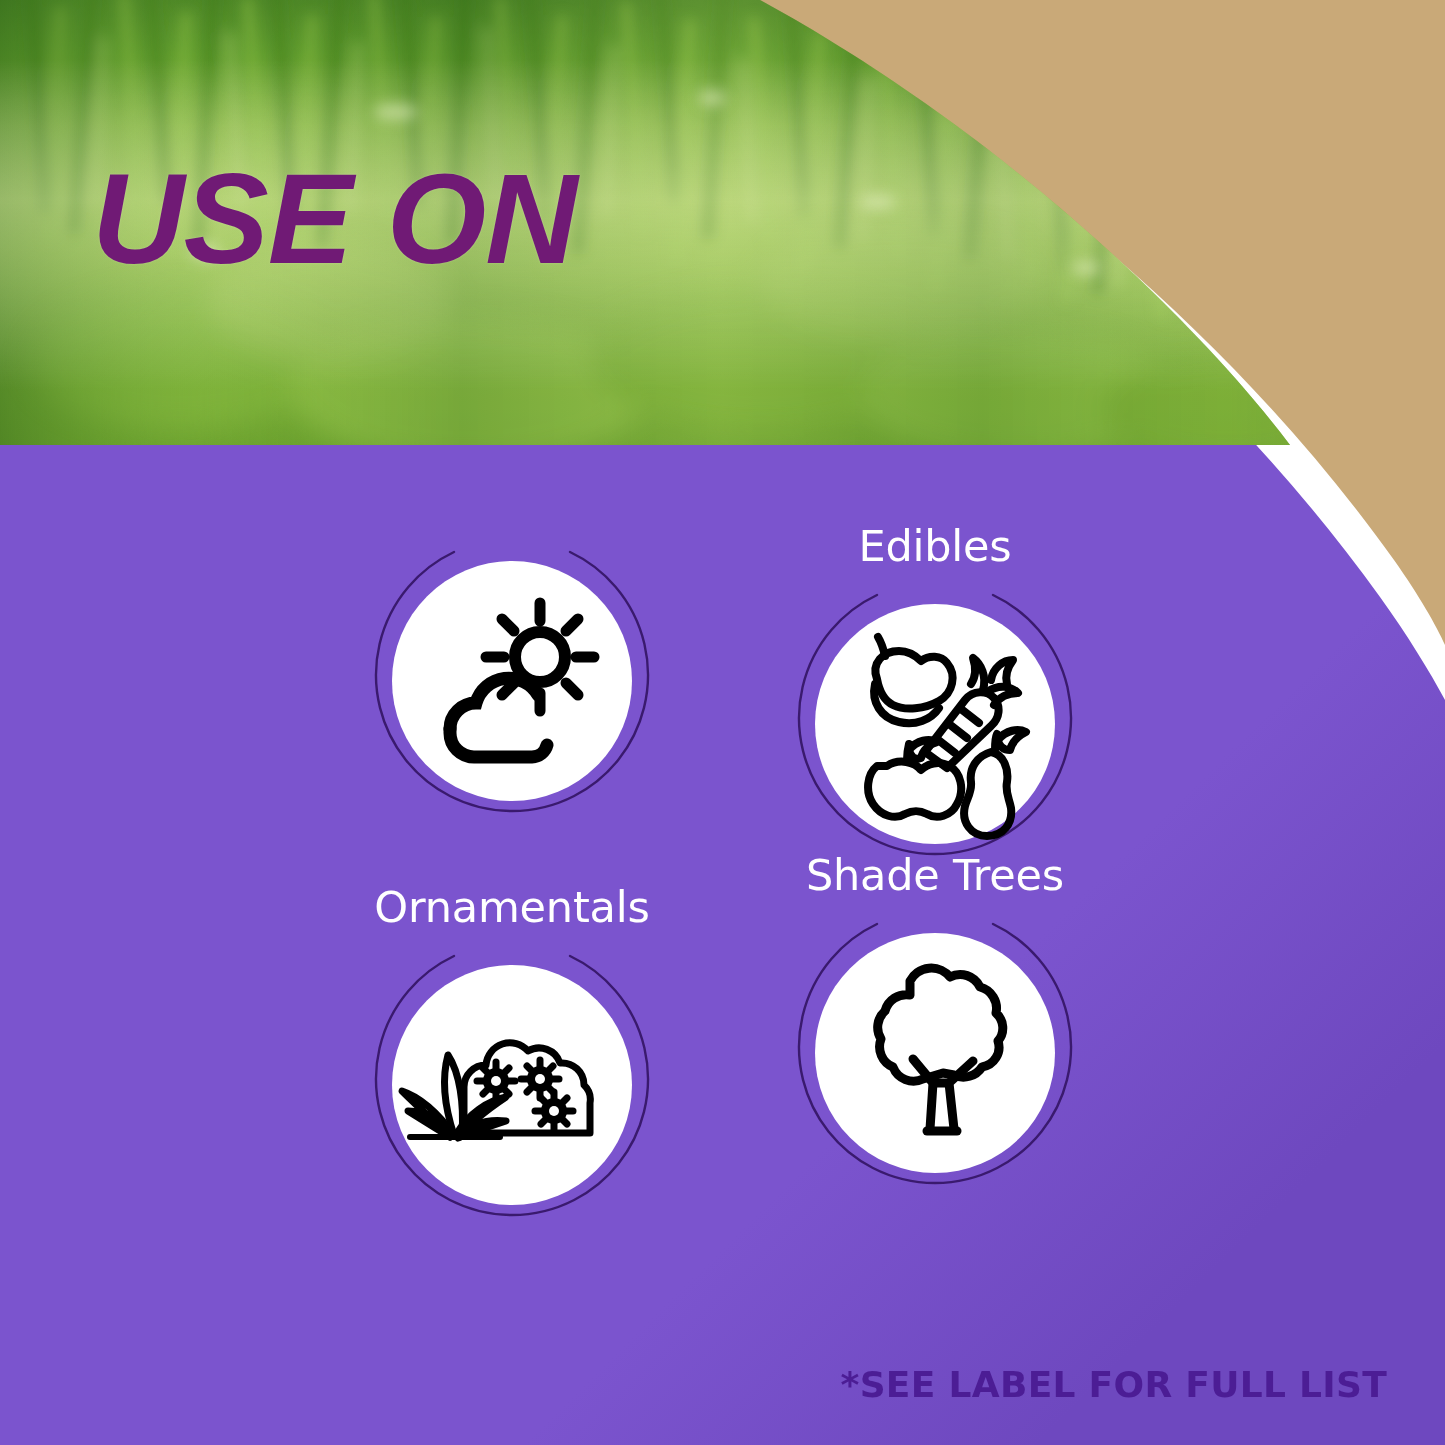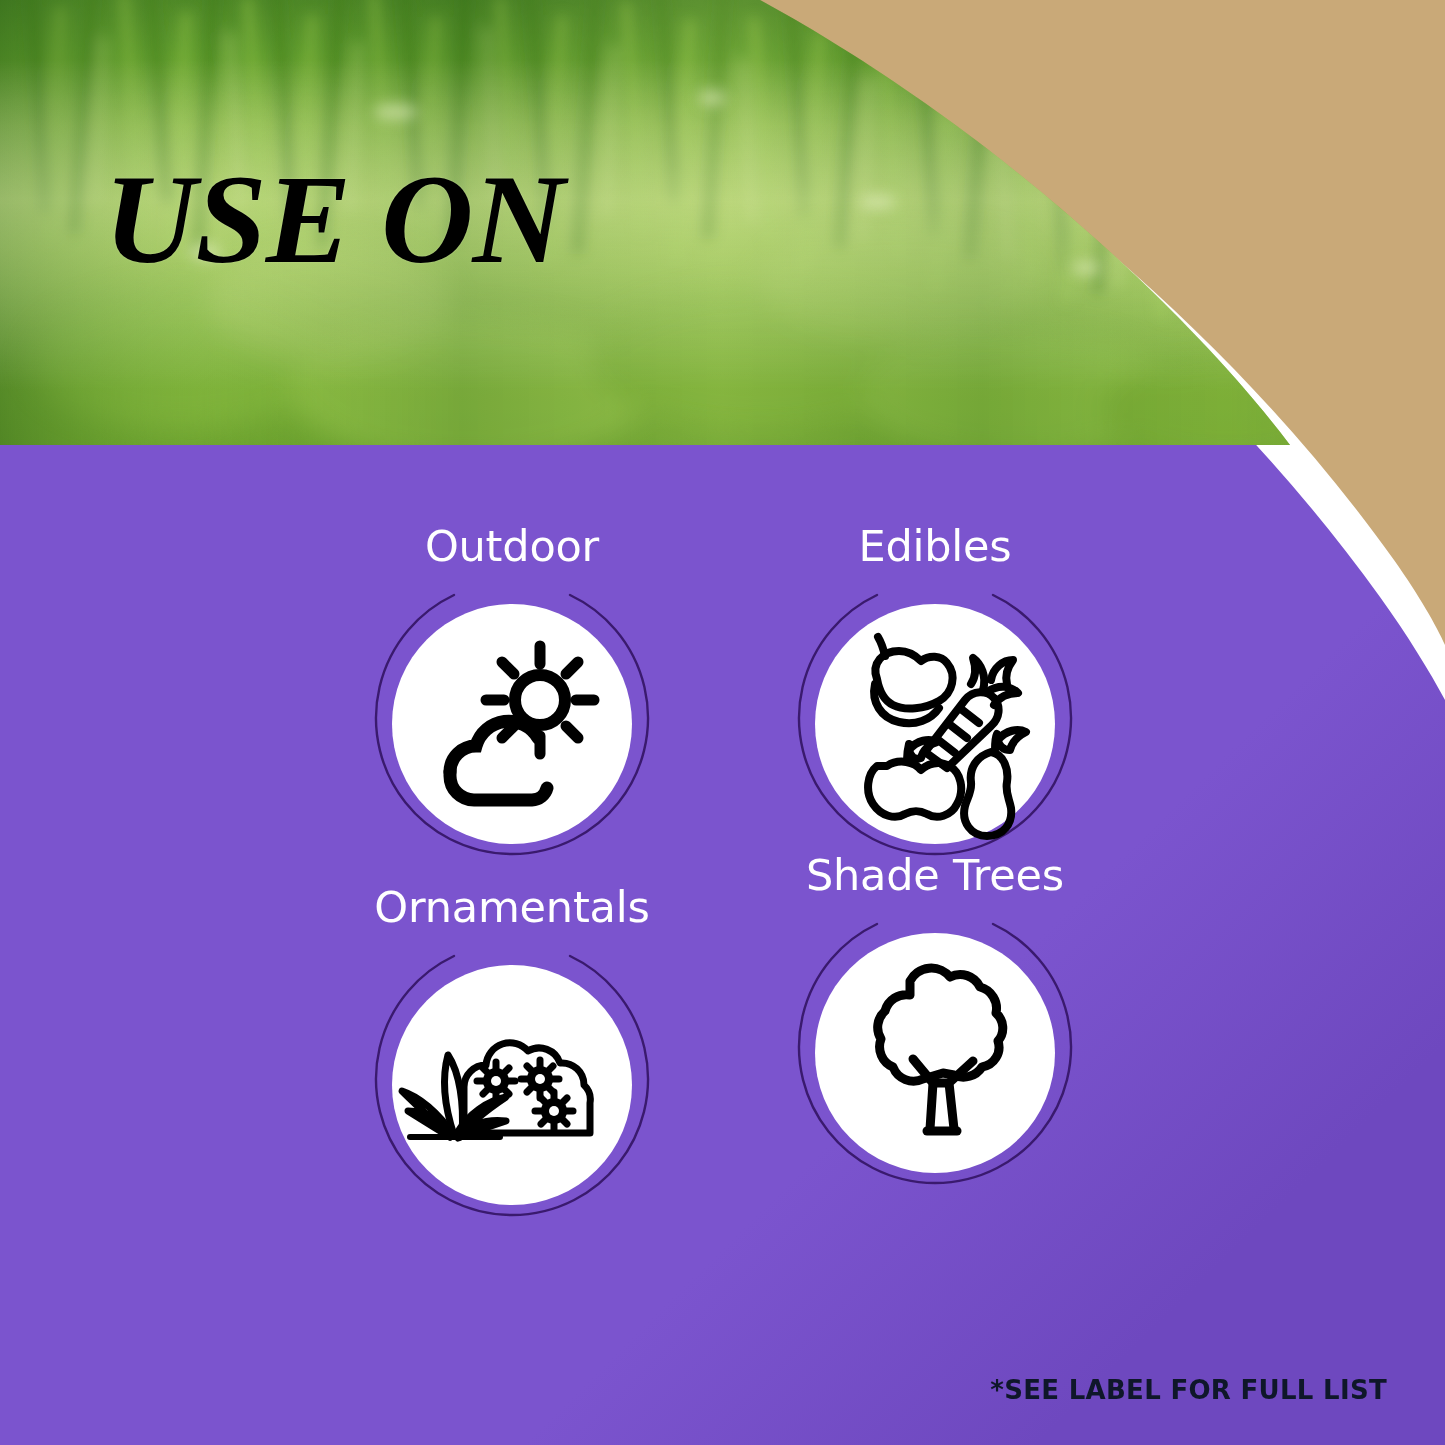--- a/index.html
+++ b/index.html
@@ -14,28 +14,28 @@
     width:1445px;height:1445px;
     overflow:hidden;
     background:#c9a978;
   }
   .layer{position:absolute;top:0;left:0;width:1445px;height:1445px;}
   svg.layer{display:block;}
 
   
   #use-on-title{
     position:absolute;
-    left:104px; top:155px;
-    font-family:Liberation Serif, serif;
+    left:92px; top:155px;
+    font-family:Liberation Sans, sans-serif;
     font-weight:700;
     font-style:italic;
     font-size:128px;
     line-height:1;
     letter-spacing:-1px;
-    color:#000000;
+    color:#701a75;
     white-space:nowrap;
     z-index:6;
     text-shadow:0 0 2px rgba(255,255,255,.25);
   }
 
   
   #icon-grid{
     position:absolute;
     left:0; top:0; width:1445px; height:1445px;
     z-index:7;
@@ -79,24 +79,24 @@
   #cell-edibles     {left:785px;  top:525px;}
   #cell-ornamentals {left:362px;  top:886px;}
   #cell-shadetrees  {left:785px;  top:854px;}
 
   
   #footnote{
     position:absolute;
     right:58px; bottom:42px;
     font-family:"DejaVu Sans", sans-serif;
     font-weight:700;
-    font-size:26px;
+    font-size:36px;
     line-height:1;
     letter-spacing:.3px;
-    color:#0f172a;
+    color:#4c1d95;
     white-space:nowrap;
     z-index:8;
   }
 </style>
 </head>
 <body>
 
 <div id="stage">
 
   <svg class="layer" viewBox="0 0 1445 1445">
@@ -239,21 +239,20 @@
         <ellipse cx="1086" cy="268" rx="14" ry="7"></ellipse>
       </g>
     </g>
   </svg>
 
   <div id="use-on-title">USE ON</div>
 
   <div id="icon-grid">
 
     <div class="icon-cell" id="cell-outdoor">
-      <div class="cell-label">Outdoor</div>
       <div class="badge">
         <svg class="ring" viewBox="0 0 284 284">
           <path d="M 84 13 A 136 136 0 1 0 200 13" fill="none" stroke="#3a1a6e" stroke-width="2.4" stroke-linecap="round"></path>
         </svg>
         <div class="disc"></div>
         <svg class="glyph" viewBox="0 0 240 240">
           <g stroke="#000000" stroke-width="11" stroke-linecap="round" fill="none">
 
             <circle cx="148" cy="96" r="25" stroke-width="12"></circle>
 

